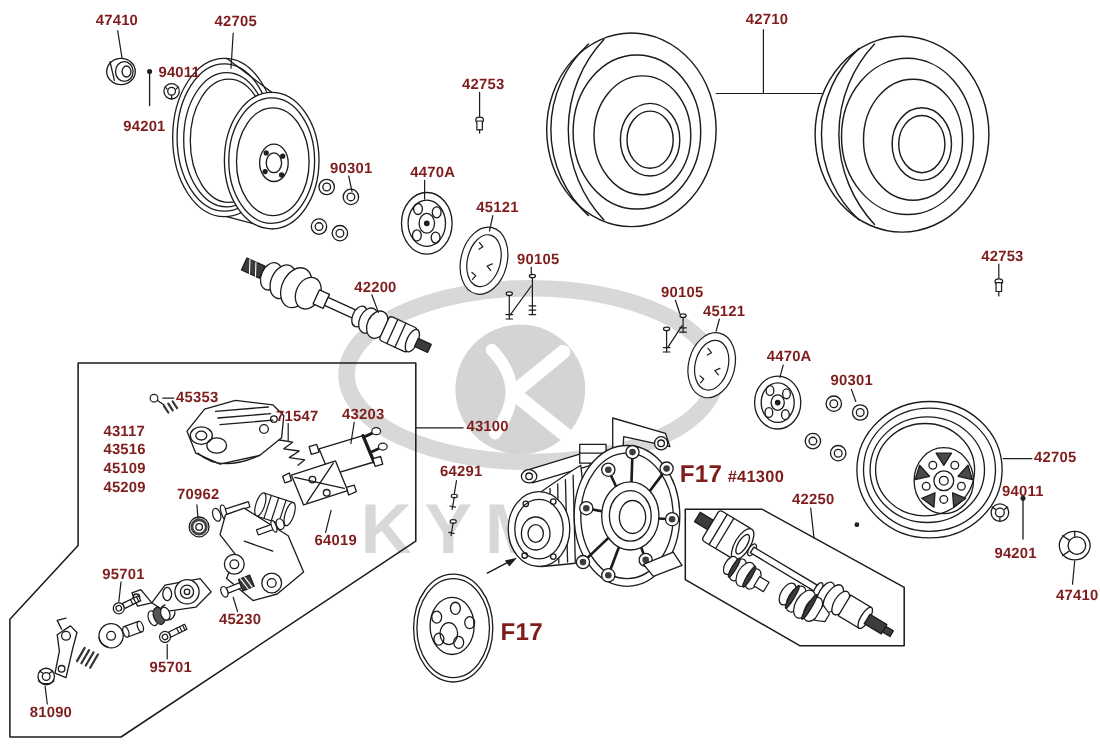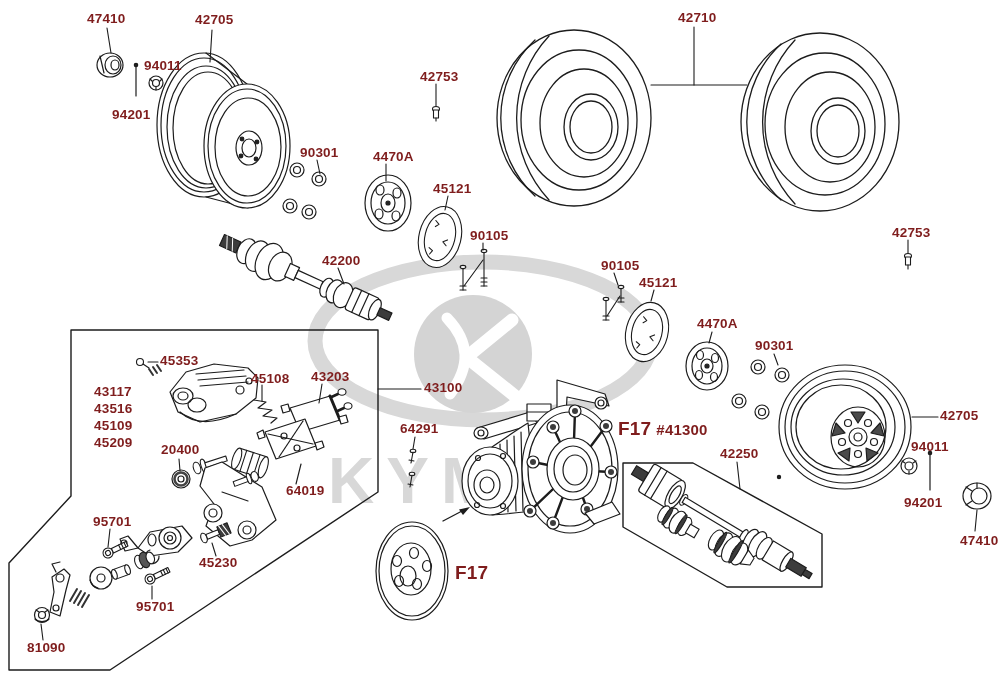--- a/index.html
+++ b/index.html
@@ -1,21 +1,21 @@
 <!DOCTYPE html>
 <html><head>
 <meta charset="utf-8">
 <style>
   html,body{margin:0;padding:0;background:#fff;}
   .diagram{position:relative;width:1000px;height:677px;background:#ffffff;overflow:hidden;
            font-family:"Liberation Sans",sans-serif;}
   .art{position:absolute;left:0;top:0;}
   .lbl{position:absolute;font-weight:bold;font-size:13.5px;line-height:1.05;color:#7f1d1d;
        white-space:nowrap;letter-spacing:.2px;}
-  .lbl-lg{font-size:19px;}
+  .lbl-lg{font-size:22px;}
   .lbl-md{font-size:15px;}
   .ref-pair{display:flex;align-items:baseline;gap:5px;}
 </style>
 </head>
 <body>
 
 <div class="diagram">
 
 <svg class="art" width="1000" height="677" viewBox="0 0 1000 677" stroke-linecap="round" stroke-linejoin="round">
 
@@ -550,23 +550,23 @@
   <div class="lbl" style="left:940px;top:409px">42705</div>
   <div class="lbl" style="left:911px;top:440px">94011</div>
   <div class="lbl" style="left:904px;top:496px">94201</div>
   <div class="lbl" style="left:960px;top:534px">47410</div>
   <div class="lbl" style="left:424px;top:381px">43100</div>
   <div class="lbl" style="left:160px;top:354px">45353</div>
   <div class="lbl" style="left:94px;top:385px">43117</div>
   <div class="lbl" style="left:94px;top:402px">43516</div>
   <div class="lbl" style="left:94px;top:419px">45109</div>
   <div class="lbl" style="left:94px;top:436px">45209</div>
-  <div class="lbl" style="left:251px;top:372px">45108</div>
+  <div class="lbl" style="left:251px;top:372px">71547</div>
   <div class="lbl" style="left:311px;top:370px">43203</div>
-  <div class="lbl" style="left:161px;top:443px">20400</div>
+  <div class="lbl" style="left:161px;top:443px">70962</div>
   <div class="lbl" style="left:286px;top:484px">64019</div>
   <div class="lbl" style="left:400px;top:422px">64291</div>
   <div class="lbl ref-pair" style="left:618px;top:419px">
     <span class="lbl-lg">F17</span>
     <span class="lbl-md">#41300</span>
   </div>
   <div class="lbl" style="left:720px;top:447px">42250</div>
   <div class="lbl" style="left:93px;top:515px">95701</div>
   <div class="lbl" style="left:199px;top:556px">45230</div>
   <div class="lbl" style="left:136px;top:600px">95701</div>

